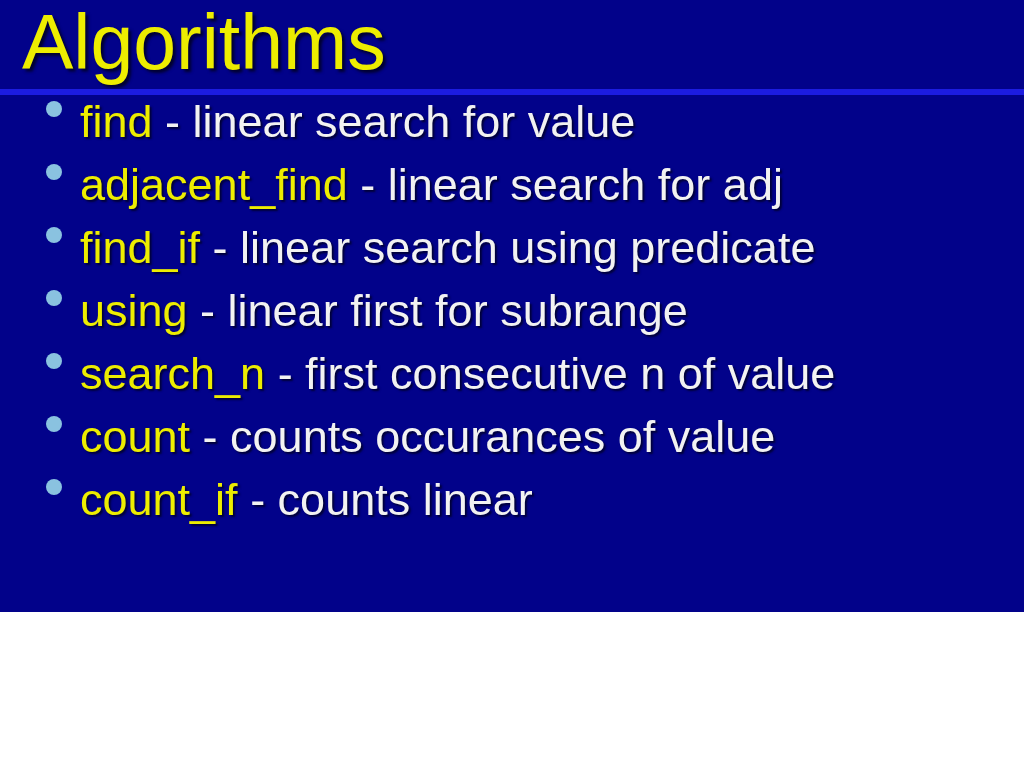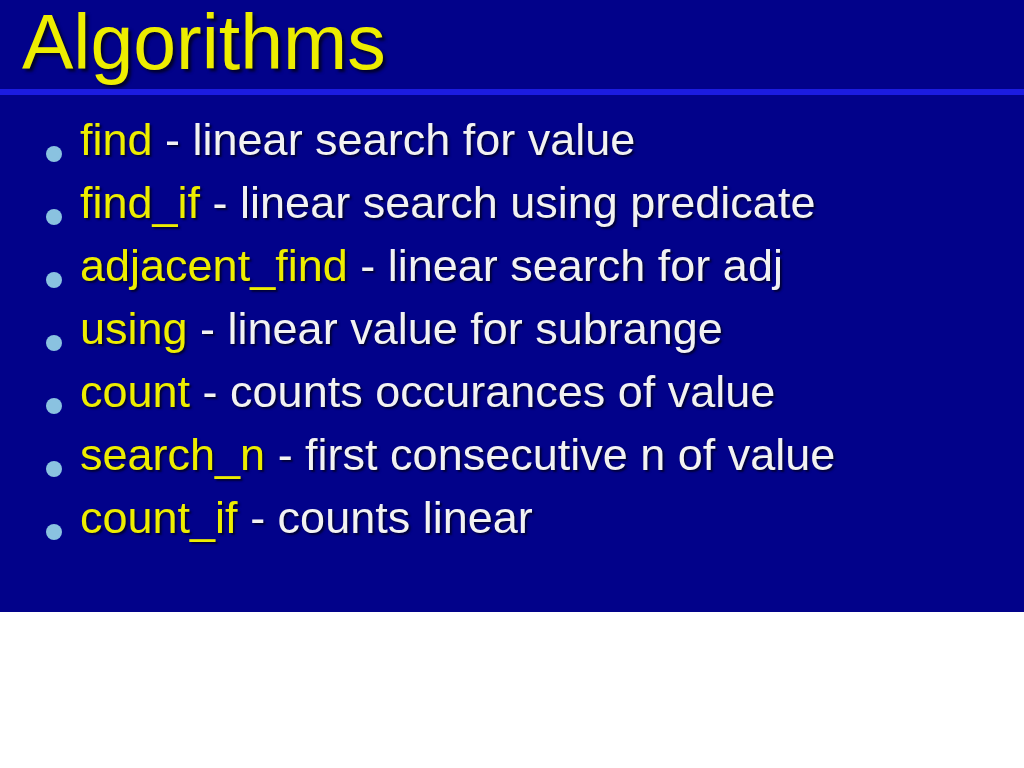--- a/index.html
+++ b/index.html
@@ -42,21 +42,21 @@
     left: 0;
     top: 99px;
     width: 1024px;
     margin: 0;
     padding: 0;
     list-style: none;
   }
   .bullet-row {
     height: 63px;
     display: flex;
-    align-items: flex-end;
+    align-items: flex-start;
     padding-left: 46px;
     white-space: nowrap;
   }
   .bullet-dot {
     width: 16px;
     height: 16px;
     border-radius: 50%;
     background: var(--bullet-blue, #8AC2E0);
     margin-right: 18px;
     flex: 0 0 auto;
@@ -84,43 +84,43 @@
   <div class="title-rule"></div>
 
   <ul class="bullet-list">
     <li class="bullet-row">
       <span class="bullet-dot"></span>
       <span class="item-text"><span class="item-name">find</span><span class="item-desc"> - linear search for value</span></span>
     </li>
 
     <li class="bullet-row">
       <span class="bullet-dot"></span>
-      <span class="item-text"><span class="item-name">find_if</span><span class="item-desc"> - linear search using predicate</span></span>
+      <span class="item-text"><span class="item-name">adjacent_find</span><span class="item-desc"> - linear search for adj</span></span>
     </li>
 
     <li class="bullet-row">
       <span class="bullet-dot"></span>
-      <span class="item-text"><span class="item-name">adjacent_find</span><span class="item-desc"> - linear search for adj</span></span>
+      <span class="item-text"><span class="item-name">find_if</span><span class="item-desc"> - linear search using predicate</span></span>
     </li>
 
 
     <li class="bullet-row">
       <span class="bullet-dot"></span>
-      <span class="item-text"><span class="item-name">using</span><span class="item-desc"> - linear value for subrange</span></span>
+      <span class="item-text"><span class="item-name">using</span><span class="item-desc"> - linear first for subrange</span></span>
     </li>
 
 
     <li class="bullet-row">
       <span class="bullet-dot"></span>
-      <span class="item-text"><span class="item-name">count</span><span class="item-desc"> - counts occurances of value</span></span>
+      <span class="item-text"><span class="item-name">search_n</span><span class="item-desc"> - first consecutive n of value</span></span>
     </li>
 
     <li class="bullet-row">
       <span class="bullet-dot"></span>
-      <span class="item-text"><span class="item-name">search_n</span><span class="item-desc"> - first consecutive n of value</span></span>
+      <span class="item-text"><span class="item-name">count</span><span class="item-desc"> - counts occurances of value</span></span>
     </li>
 
     <li class="bullet-row">
       <span class="bullet-dot"></span>
       <span class="item-text"><span class="item-name">count_if</span><span class="item-desc"> - counts linear</span></span>
     </li>
   </ul>
 
 </div>
 

